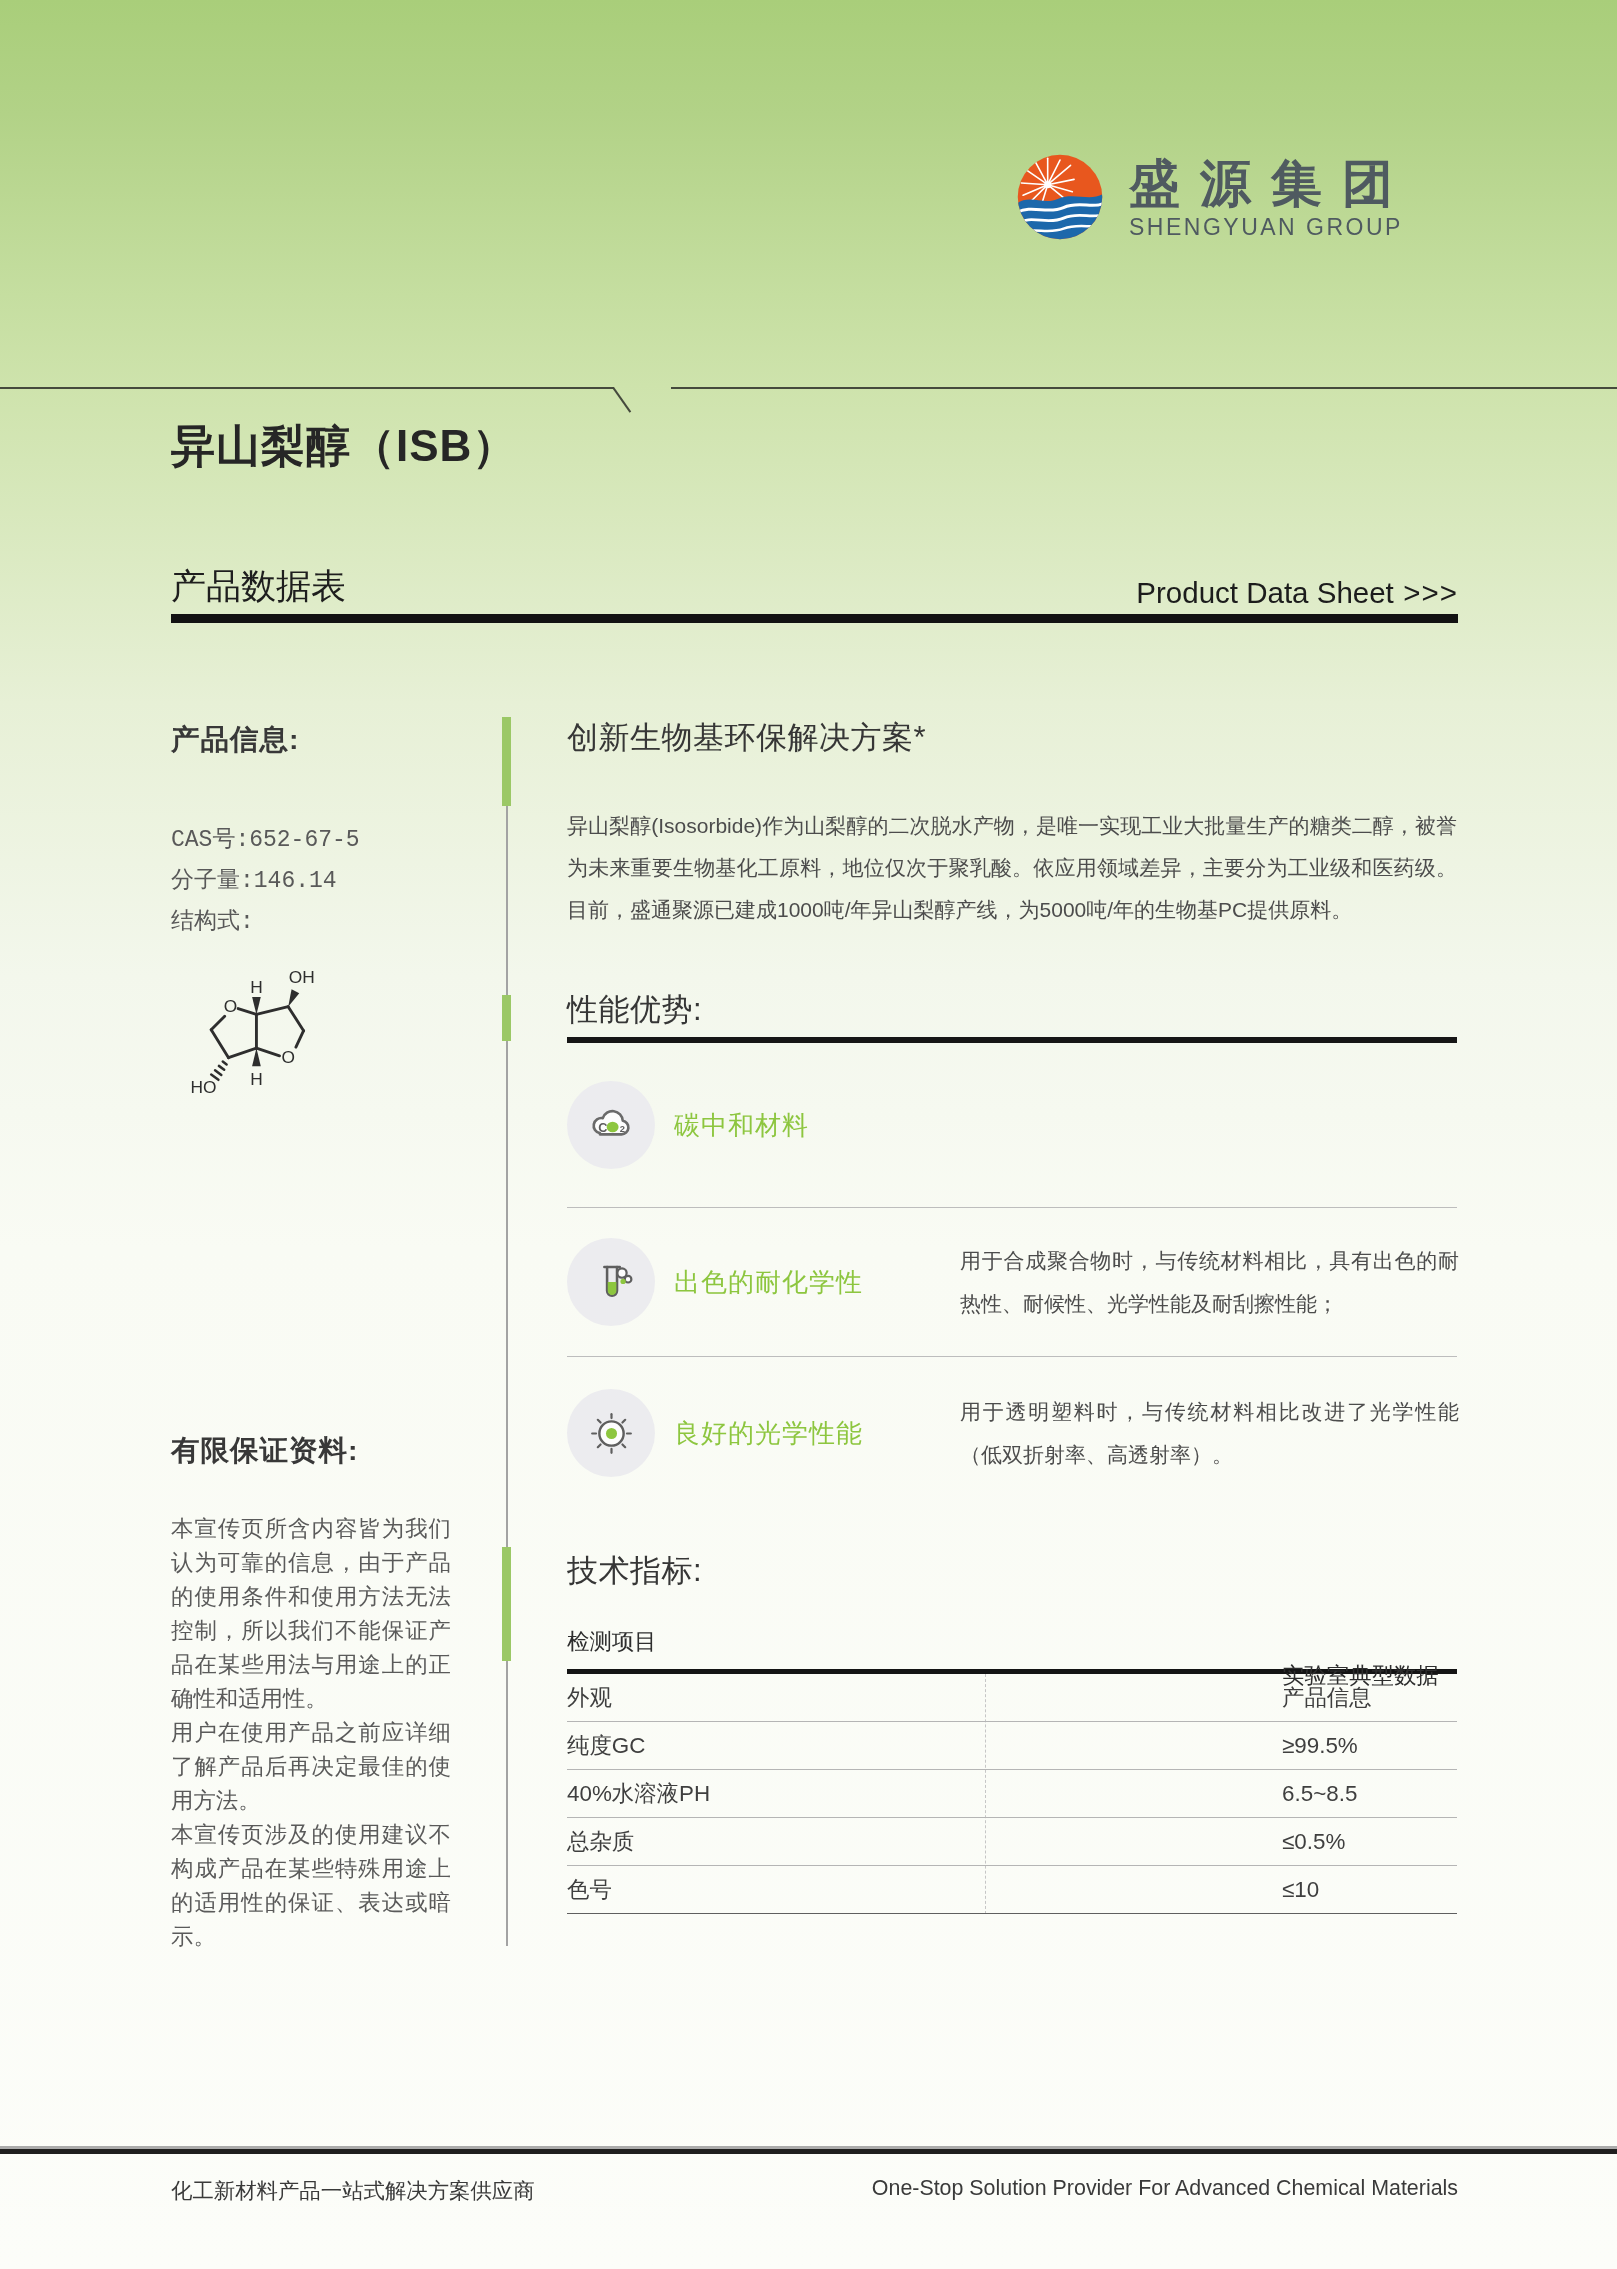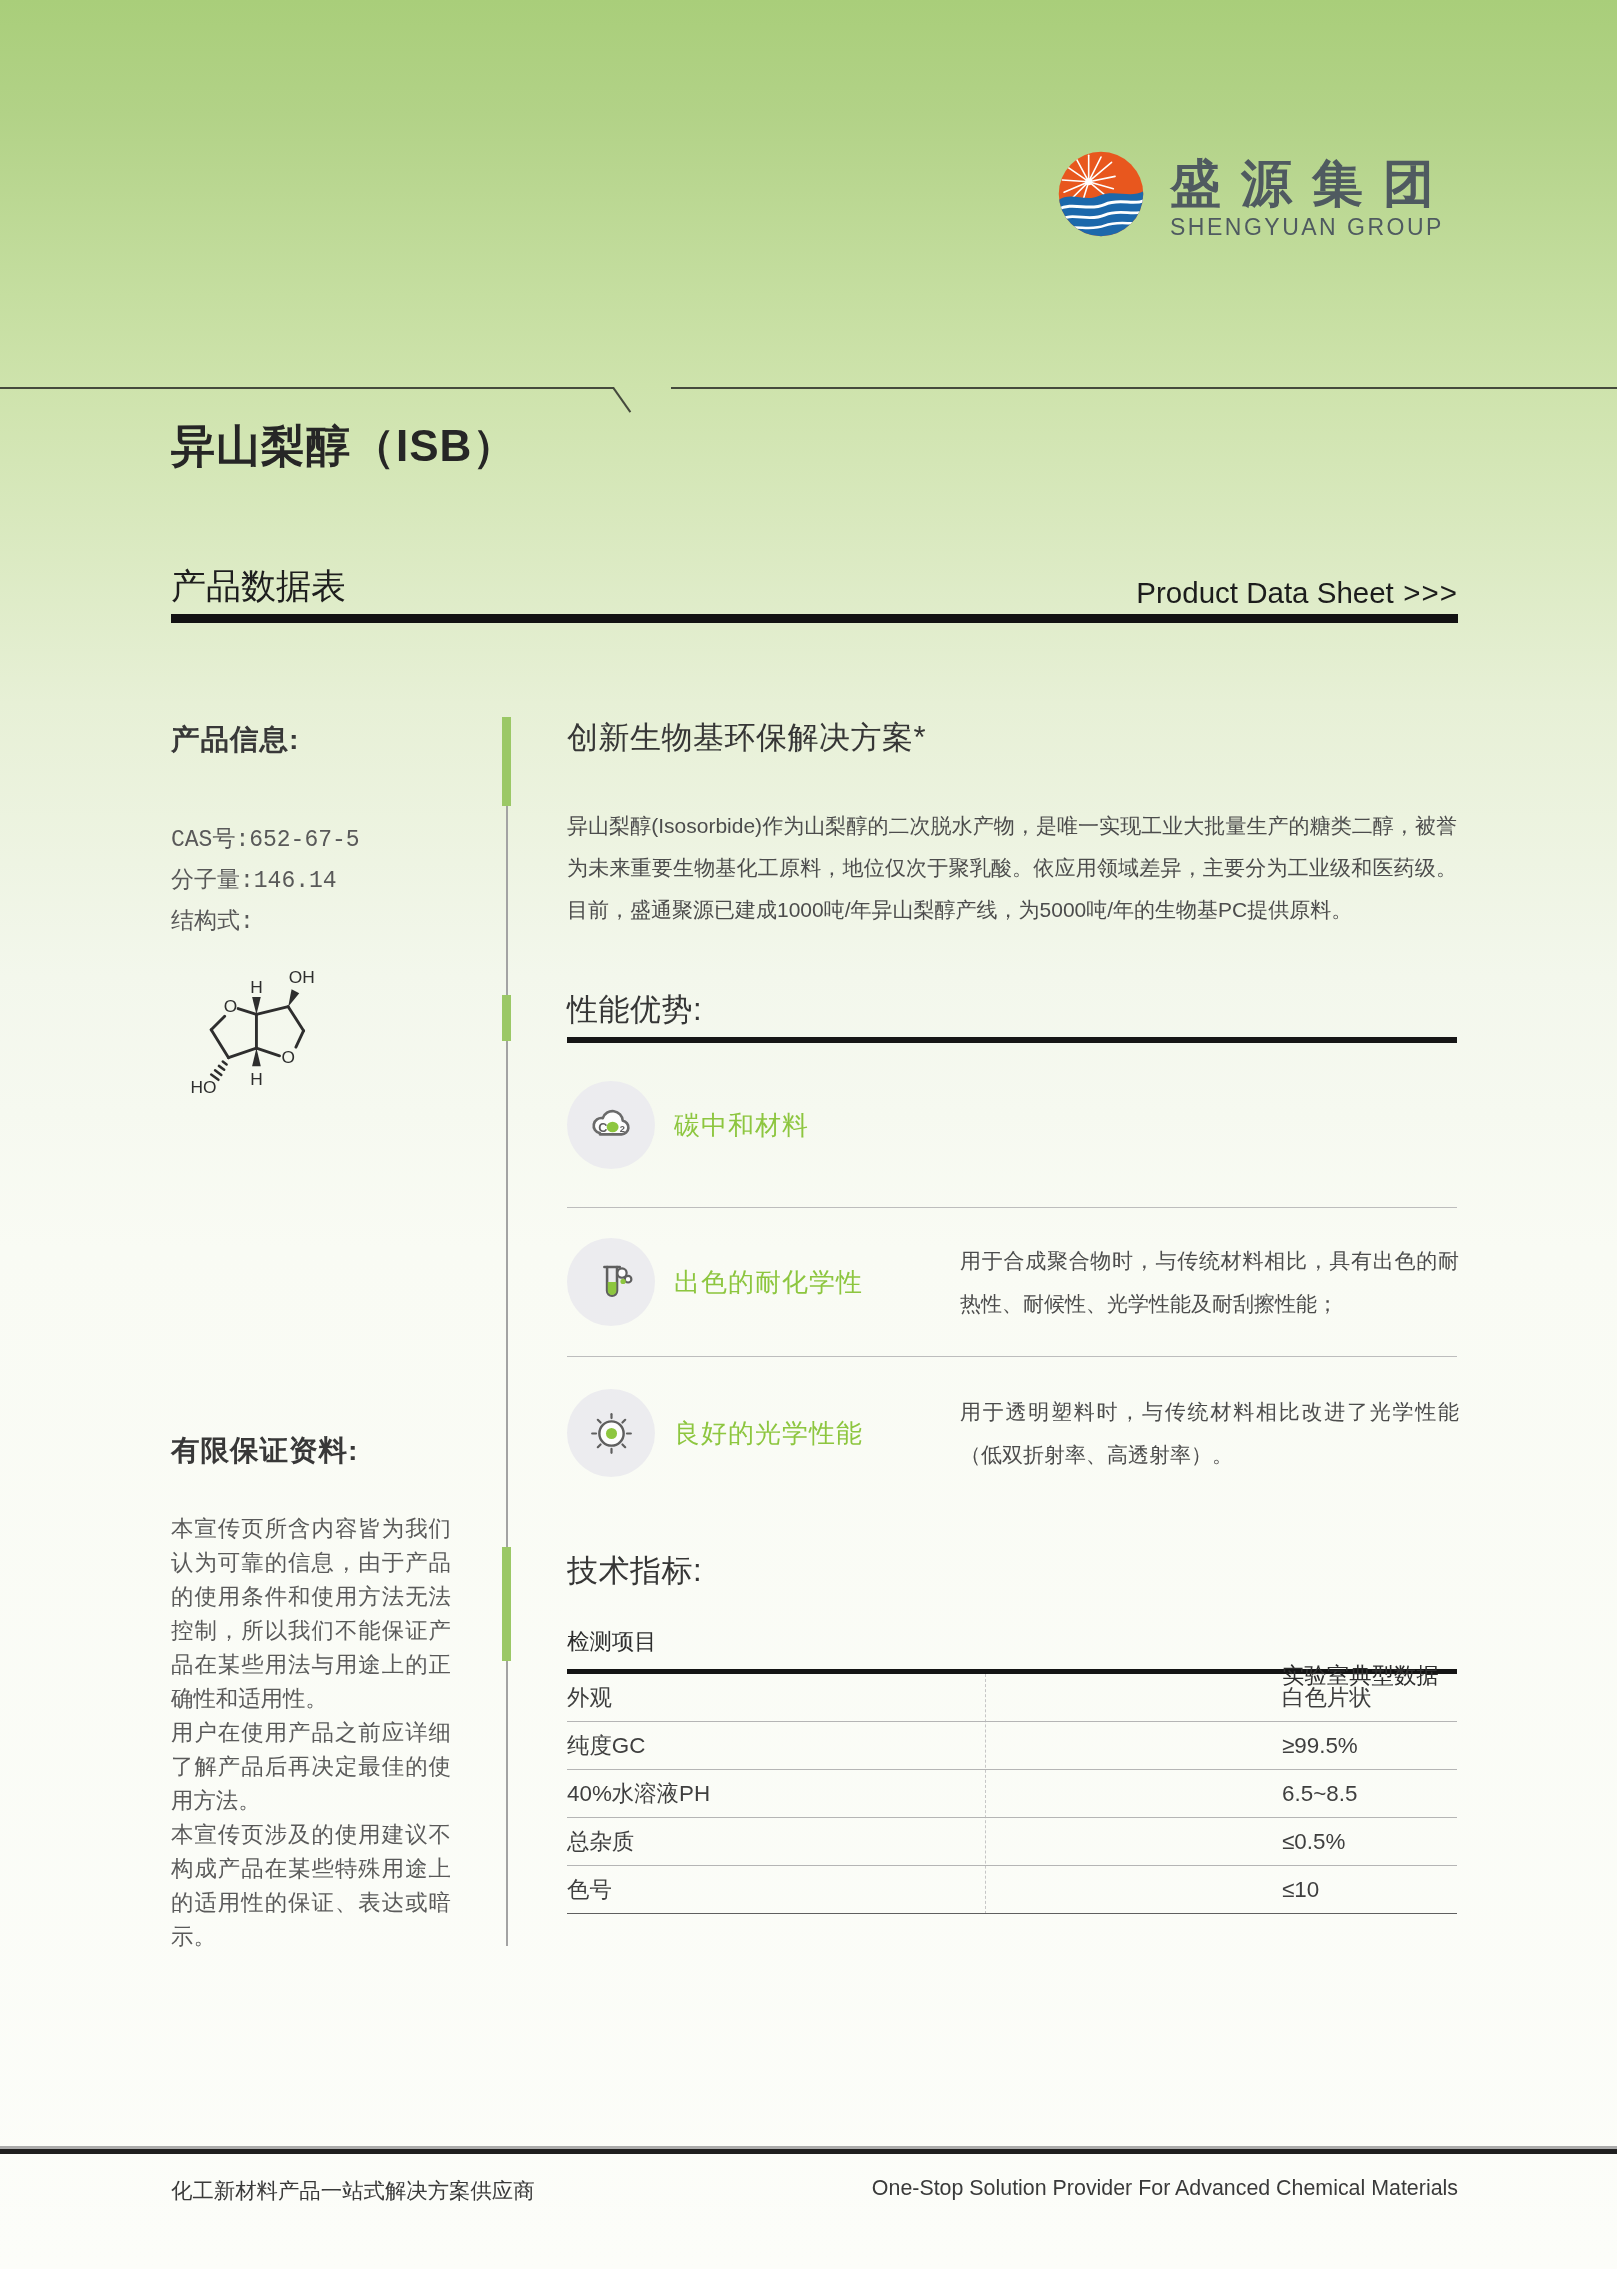--- a/index.html
+++ b/index.html
@@ -7,21 +7,21 @@
   .page{position:relative;width:1618px;height:2269px;overflow:hidden;
     background:linear-gradient(180deg,#a9ce7a 0%,#b2d287 5%,#c5dea0 13%,#cee3ac 17%,
       #e7f0d6 31%,#f3f7ec 43%,#f9fbf4 55%,#fcfdf9 100%);}
   .abs{position:absolute;}
 
   
   .deco-line{height:1.9px;background:#454a3d;}
   .deco-diag{width:30px;height:1.9px;background:#454a3d;transform:rotate(55deg);transform-origin:left top;}
 
   
-  .logo-wrap{top:148px;left:1057px;display:flex;align-items:center;}
+  .logo-wrap{top:148px;left:1016px;display:flex;align-items:flex-end;}
   .logo-mark{width:88px;height:88px;}
   .logo-text{margin-left:25px;padding-top:7.6px;}
   .logo-cn{font-size:51px;font-weight:bold;color:#4f5a60;letter-spacing:20px;white-space:nowrap;line-height:1.1;}
   .logo-en{font-size:23px;color:#4f5a60;letter-spacing:2.5px;margin-top:1.9px;white-space:nowrap;}
 
   
   .main-title{top:417px;left:171px;font-size:44px;font-weight:bold;color:#262626;letter-spacing:1px;white-space:nowrap;}
   .subtitle-row{top:563px;left:171px;width:1287px;display:flex;justify-content:space-between;align-items:flex-end;}
   .subtitle-cn{font-size:35px;color:#1e1e1e;font-weight:500;}
   .subtitle-en{font-size:29.5px;color:#1c1c1c;}
@@ -240,21 +240,21 @@
     <div class="r-heading">技术指标:</div>
     <div class="spec-header">
       <span class="c1">检测项目</span>
       <span class="c2">实验室典型数据</span>
     </div>
     <div class="spec-thick"></div>
     <div class="spec-rows">
       <div class="spec-dash"></div>
       <div class="spec-row">
         <span class="c1">外观</span>
-        <span class="c2">白色片状</span>
+        <span class="c2">产品信息</span>
       </div>
       <div class="spec-row">
         <span class="c1">纯度GC</span>
         <span class="c2">≥99.5%</span>
       </div>
       <div class="spec-row">
         <span class="c1">40%水溶液PH</span>
         <span class="c2">6.5~8.5</span>
       </div>
       <div class="spec-row">

